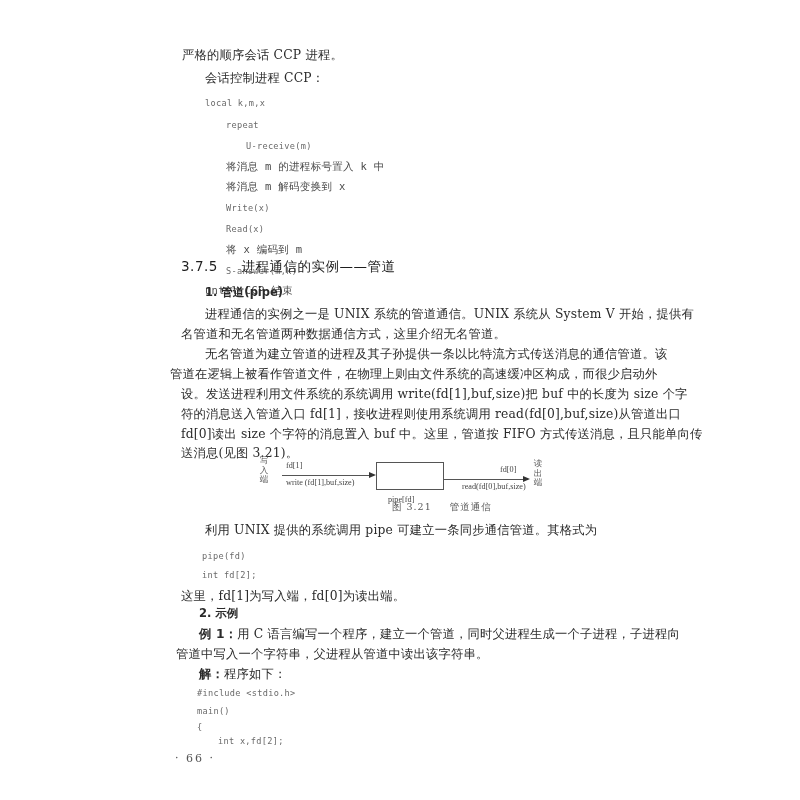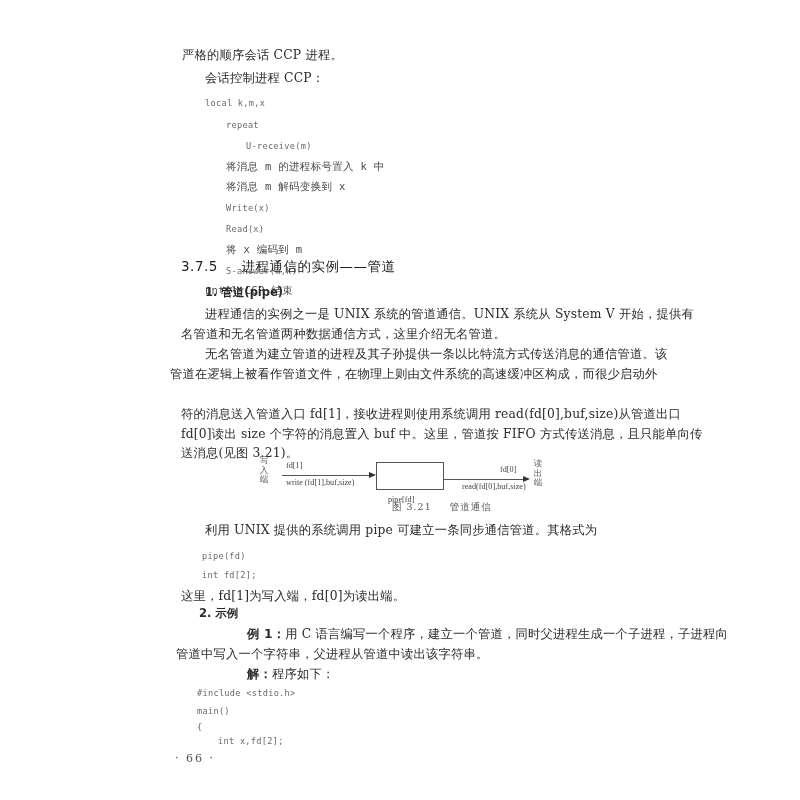--- a/index.html
+++ b/index.html
@@ -7,21 +7,21 @@
     width: 800px; height: 800px; background: #ffffff; position: relative; overflow: hidden;
     font-family: "DejaVu Serif", "Liberation Serif", serif; color: #2a2a2a;
   }
   .page { position: absolute; left: 0; top: 0; width: 660px; height: 800px; }
   .abs { position: absolute; white-space: nowrap; }
   .body-text { font-size: 12.3px; letter-spacing: 0.2px; color: #2b2b2b; }
   .code { font-family: "DejaVu Sans Mono", "Liberation Mono", monospace; font-size: 8.6px; color: #6a6a6a; letter-spacing: 0.3px; }
   .code-cn { font-size: 10.5px; color: #4a4a4a; }
   .heading { font-family: "DejaVu Sans", "Liberation Sans", sans-serif; font-weight: normal; font-size: 13.5px; color: #1e1e1e; letter-spacing: 0.5px; }
   .subheading { font-family: "DejaVu Sans", "Liberation Sans", sans-serif; font-weight: bold; font-size: 11.5px; color: #2a2a2a; }
-  .bold { font-weight: bold; font-family: "DejaVu Sans", "Liberation Sans", sans-serif; margin-left: 48px; }
+  .bold { font-weight: bold; font-family: "DejaVu Sans", "Liberation Sans", sans-serif; }
   .diag { font-size: 8.2px; color: #444; font-family: "Liberation Serif", serif; }
   .vlabel { font-size: 8.5px; color: #555; line-height: 9.5px; width: 10px; white-space: normal; text-align: center; }
   .caption { font-size: 9.5px; color: #555; letter-spacing: 1px; }
   .line { position: absolute; background: #555; height: 1px; }
   .box { position: absolute; border: 1px solid #555; }
   .arrow { position: absolute; width: 0; height: 0; border-top: 3px solid transparent; border-bottom: 3px solid transparent; border-left: 7px solid #333; }
   .pageno { font-size: 11px; color: #555; letter-spacing: 2px; }
 </style>
 </head>
 <body>
@@ -50,20 +50,21 @@
     <span>进程通信的实例——管道</span>
   </div>
 
   <div class="abs subheading" style="left:205px; top:285px;text-align:center;">1. 管道(pipe)</div>
 
   <div class="abs body-text" style="left:205px; top:306px;">进程通信的实例之一是 UNIX 系统的管道通信。UNIX 系统从 System Ⅴ 开始，提供有</div>
   <div class="abs body-text" style="left:181px; top:326px;">名管道和无名管道两种数据通信方式，这里介绍无名管道。</div>
 
   <div class="abs body-text" style="left:205px; top:346px;">无名管道为建立管道的进程及其子孙提供一条以比特流方式传送消息的通信管道。该</div>
   <div class="abs body-text" style="left:170px; top:366px;">管道在逻辑上被看作管道文件，在物理上则由文件系统的高速缓冲区构成，而很少启动外</div>
+  <div class="abs body-text" style="left:181px; top:386px;">设。发送进程利用文件系统的系统调用 write(fd[1],buf,size)把 buf 中的长度为 size 个字</div>
   <div class="abs body-text" style="left:181px; top:406px;">符的消息送入管道入口 fd[1]，接收进程则使用系统调用 read(fd[0],buf,size)从管道出口</div>
   <div class="abs body-text" style="left:181px; top:426px;">fd[0]读出 size 个字符的消息置入 buf 中。这里，管道按 FIFO 方式传送消息，且只能单向传</div>
   <div class="abs body-text" style="left:181px; top:445px;">送消息(见图 3.21)。</div>
 
   <div>
     <div class="abs vlabel" style="left:259px; top:456px;">写入端</div>
     <div class="abs diag" style="left:286px; top:461px;">fd[1]</div>
     <div class="abs diag" style="left:286px; top:478px;">write (fd[1],buf,size)</div>
     <div class="line" style="left:282px; top:475px; width:92px;"></div>
     <div class="arrow" style="left:369px; top:472px;"></div>

